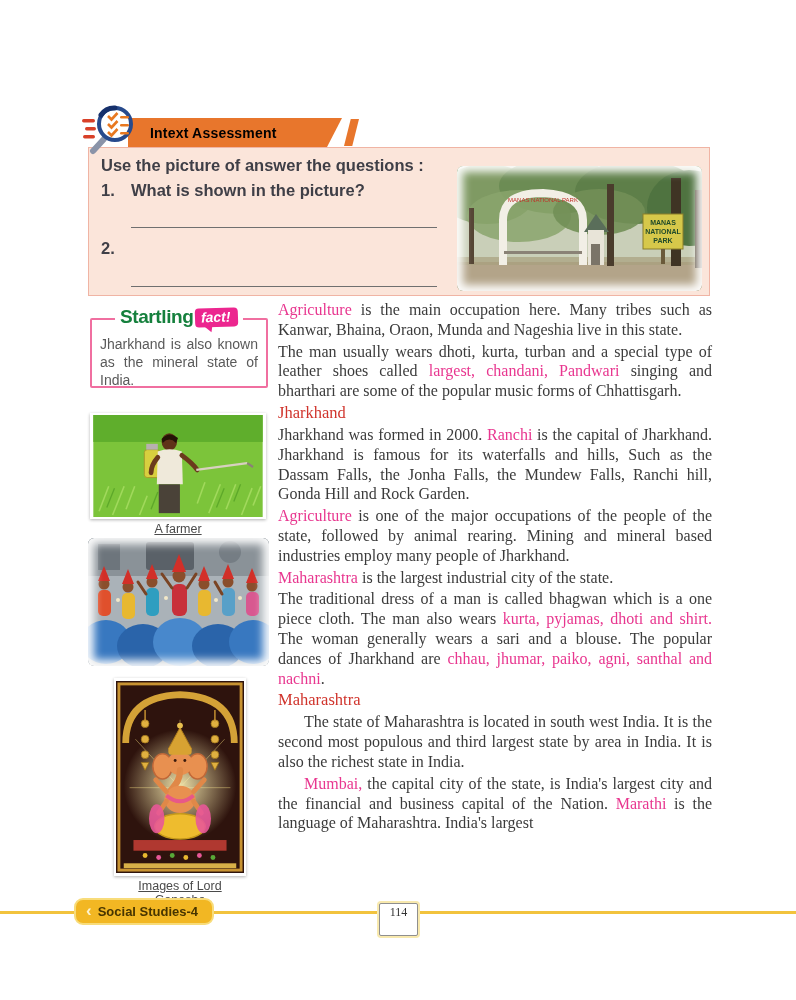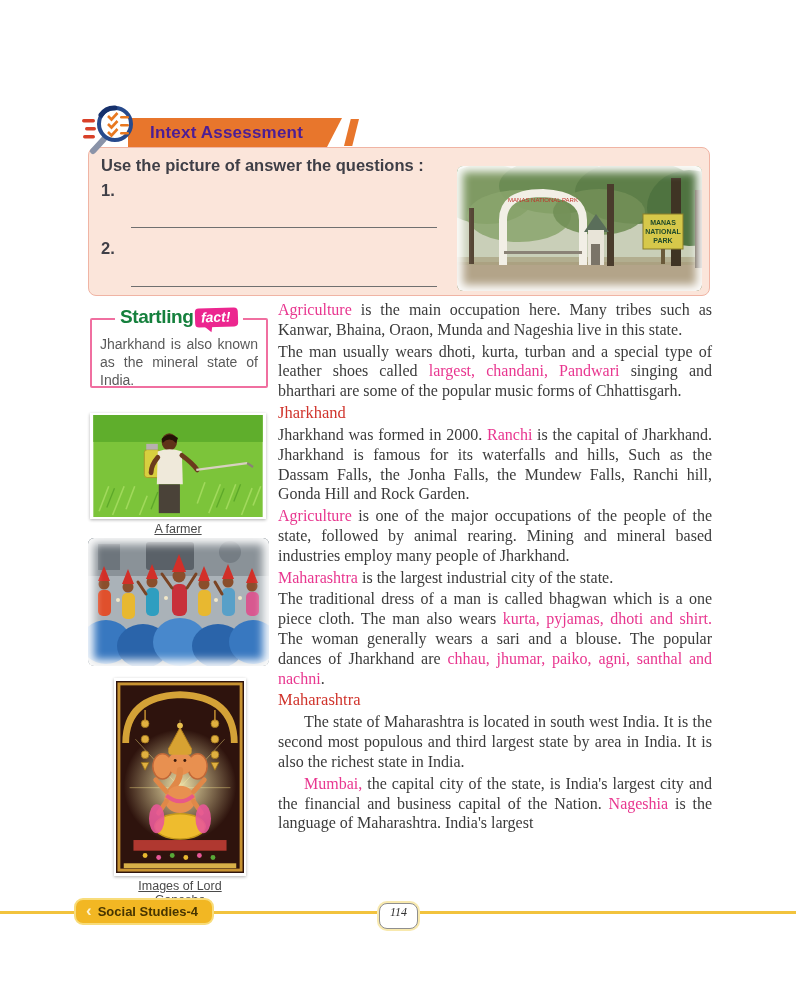--- a/index.html
+++ b/index.html
@@ -11,33 +11,33 @@
   }
 
   
   .banner {
     position:absolute; left:128px; top:118px; width:214px; height:29px;
     background:#e8762c;
     clip-path:polygon(0 0, 100% 0, 93% 100%, 0 100%);
     display:flex; align-items:center; padding-left:22px;
   }
   .banner-label {
-    color:#4c1d95; font-family:"Liberation Sans", sans-serif;
-    font-size:17px; font-weight:bold; letter-spacing:0.2px;
+    color:#000000; font-family:"Liberation Sans", sans-serif;
+    font-size:14px; font-weight:bold; letter-spacing:0.2px;
   }
   .banner-flag {
     position:absolute; left:344px; top:119px; width:15px; height:27px;
     background:#e8762c; clip-path:polygon(45% 0, 100% 0, 55% 100%, 0 100%);
   }
   .banner-icon { position:absolute; left:82px; top:101px; width:56px; height:54px; z-index:3; }
 
   
   .assessment-box {
     position:absolute; left:88px; top:147px; width:622px; height:149px;
-    background:#fbe5da; border:1px solid #f0b4a4; border-radius:8px;
+    background:#fbe5da; border:1px solid #f0b4a4; border-radius:0;
   }
   .ab-intro {
     position:absolute; left:12px; top:8px;
     font-family:"Liberation Sans", sans-serif; font-size:16.5px; font-weight:bold; color:#3f3f47;
   }
   .ab-q { position:absolute; left:12px; display:flex; font-family:"Liberation Sans", sans-serif;
           font-size:16.5px; font-weight:bold; color:#3f3f47; }
   .ab-q .ab-num { width:30px; }
   .ab-q1 { top:33px; }
   .ab-q2 { top:91px; }
@@ -115,25 +115,25 @@
   
   .footer-line { position:absolute; left:0; top:911px; width:796px; height:3px; background:#f2c33d; }
   .footer-pill {
     position:absolute; left:74px; top:898px; height:27px; padding:0 14px 0 10px;
     background:#f2b723; border:2px solid #f8dc7a; border-radius:9px;
     display:flex; align-items:center; gap:6px;
     font-family:"Liberation Sans", sans-serif; font-size:13px; font-weight:bold; color:#473500;
   }
   .chev { color:#fdf3d0; font-size:17px; font-weight:bold; line-height:1; margin-top:-2px; }
   .page-badge {
-    position:absolute; left:379px; top:903px; width:39px; height:26px;
-    background:#ffffff; border:1px solid #8f8f8f; border-radius:8px;
+    position:absolute; left:379px; top:903px; width:39px; height:33px;
+    background:#ffffff; border:1px solid #8f8f8f; border-radius:2px;
     box-shadow:0 0 0 2px #f8e9ae;
     text-align:center; font-family:"Liberation Serif", serif;
-    font-size:12px; color:#333333; line-height:17px;font-style:italic;
+    font-size:12px; color:#333333; line-height:17px;
   }
 </style>
 </head>
 <body>
 
 <div class="page">
 
   <div class="banner-icon">
     <svg viewBox="0 0 56 54">
       <rect x="0" y="18" width="13" height="3.5" rx="1.7" fill="#d84028"></rect>
@@ -152,20 +152,21 @@
   </div>
   <div class="banner">
     <span class="banner-label">Intext Assessment</span>
   </div>
   <div class="banner-flag"></div>
 
   <div class="assessment-box">
     <div class="ab-intro">Use the picture of answer the questions :</div>
     <div class="ab-q ab-q1">
       <span class="ab-num">1.</span>
+      <span>What is shown in the picture?</span>
     </div>
     <div class="ab-line ab-line1"></div>
     <div class="ab-q ab-q2">
       <span class="ab-num">2.</span>
     </div>
     <div class="ab-line ab-line2"></div>
 
     <div class="park-photo soft">
       <svg viewBox="0 0 245 125">
         <rect width="245" height="125" fill="#c9cfb8"></rect>
@@ -367,21 +368,21 @@
   <main class="article">
       <p class="block-p"><span class="seg-pink">Agriculture</span><span class="seg-body"> is the main occupation here. Many tribes such as Kanwar, Bhaina, Oraon, Munda and Nageshia live in this state.</span></p>
       <p class="block-p"><span class="seg-body">The man usually wears dhoti, kurta, turban and a special type of leather shoes called </span><span class="seg-pink">largest, chandani, Pandwari</span><span class="seg-body"> singing and bharthari are some of the popular music forms of Chhattisgarh.</span></p>
       <h3 class="block-h"><span class="seg-red">Jharkhand</span></h3>
       <p class="block-p"><span class="seg-body">Jharkhand was formed in 2000. </span><span class="seg-pink">Ranchi</span><span class="seg-body"> is the capital of Jharkhand. Jharkhand is famous for its waterfalls and hills, Such as the Dassam Falls, the Jonha Falls, the Mundew Falls, Ranchi hill, Gonda Hill and Rock Garden.</span></p>
       <p class="block-p"><span class="seg-pink">Agriculture</span><span class="seg-body"> is one of the major occupations of the people of the state, followed by animal rearing. Mining and mineral based industries employ many people of Jharkhand.</span></p>
       <p class="block-p"><span class="seg-pink">Maharashtra</span><span class="seg-body"> is the largest industrial city of the state.</span></p>
       <p class="block-p"><span class="seg-body">The traditional dress of a man is called bhagwan which is a one piece cloth. The man also wears </span><span class="seg-pink">kurta, pyjamas, dhoti and shirt.</span><span class="seg-body"> The woman generally wears a sari and a blouse. The popular dances of Jharkhand are </span><span class="seg-pink">chhau, jhumar, paiko, agni, santhal and nachni</span><span class="seg-body">.</span></p>
       <h3 class="block-h"><span class="seg-red">Maharashtra</span></h3>
       <p class="block-p indent"><span class="seg-body">The state of Maharashtra is located in south west India. It is the second most populous and third largest state by area in India. It is also the richest state in India.</span></p>
-      <p class="block-p indent"><span class="seg-pink">Mumbai,</span><span class="seg-body"> the capital city of the state, is India's largest city and the financial and business capital of the Nation. </span><span class="seg-pink">Nageshia</span><span class="seg-body"> is the language of Maharashtra. India's largest</span></p>
+      <p class="block-p indent"><span class="seg-pink">Mumbai,</span><span class="seg-body"> the capital city of the state, is India's largest city and the financial and business capital of the Nation. </span><span class="seg-pink">Marathi</span><span class="seg-body"> is the language of Maharashtra. India's largest</span></p>
     </main>
 
   <div class="footer-line"></div>
   <div class="footer-pill">
     <span class="chev">‹</span>
     <span>Social Studies-4</span>
   </div>
   <div class="page-badge">114</div>
 
 </div>

